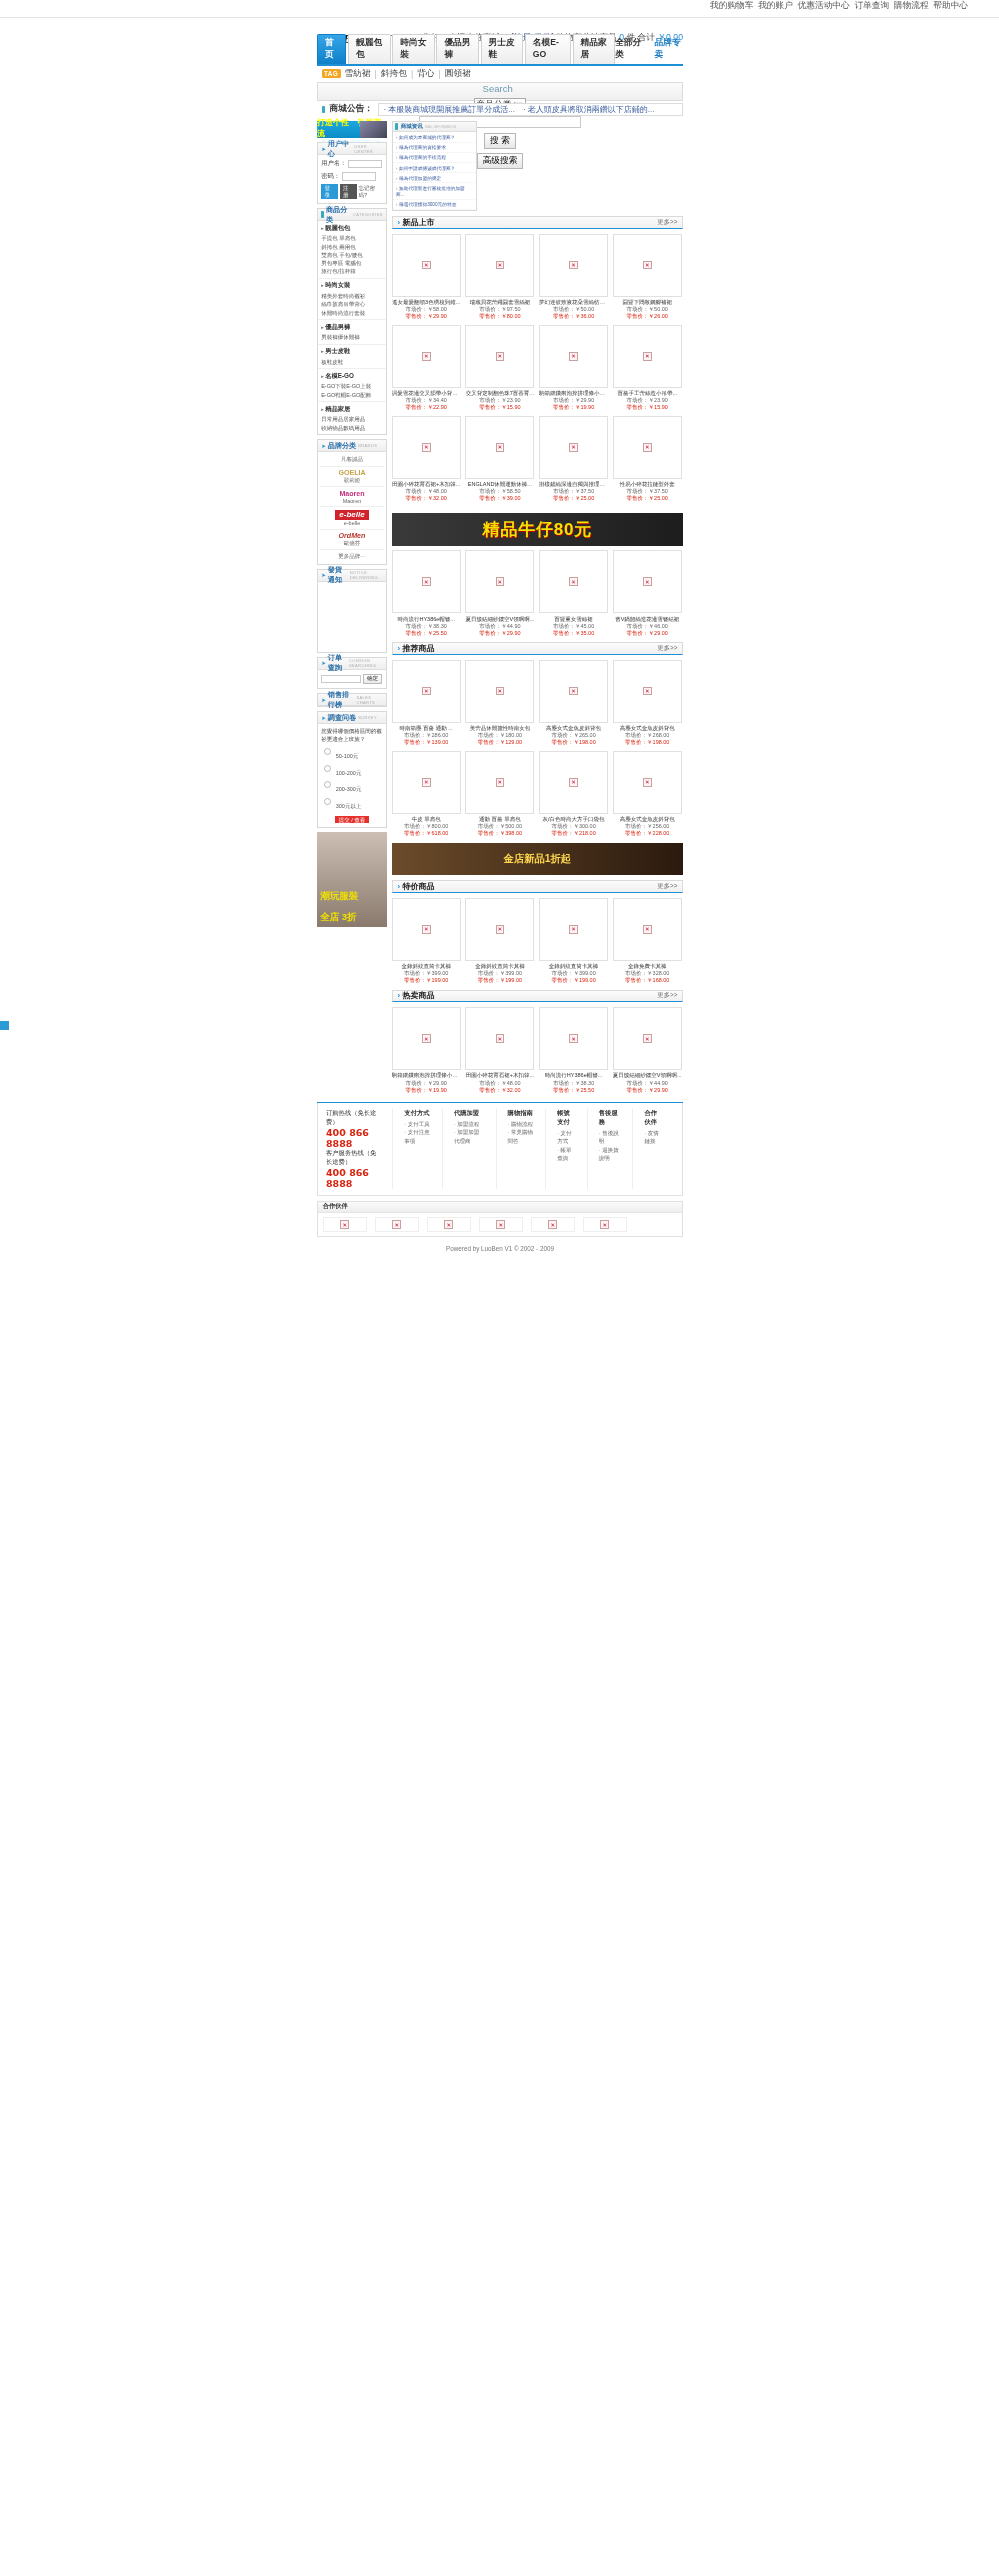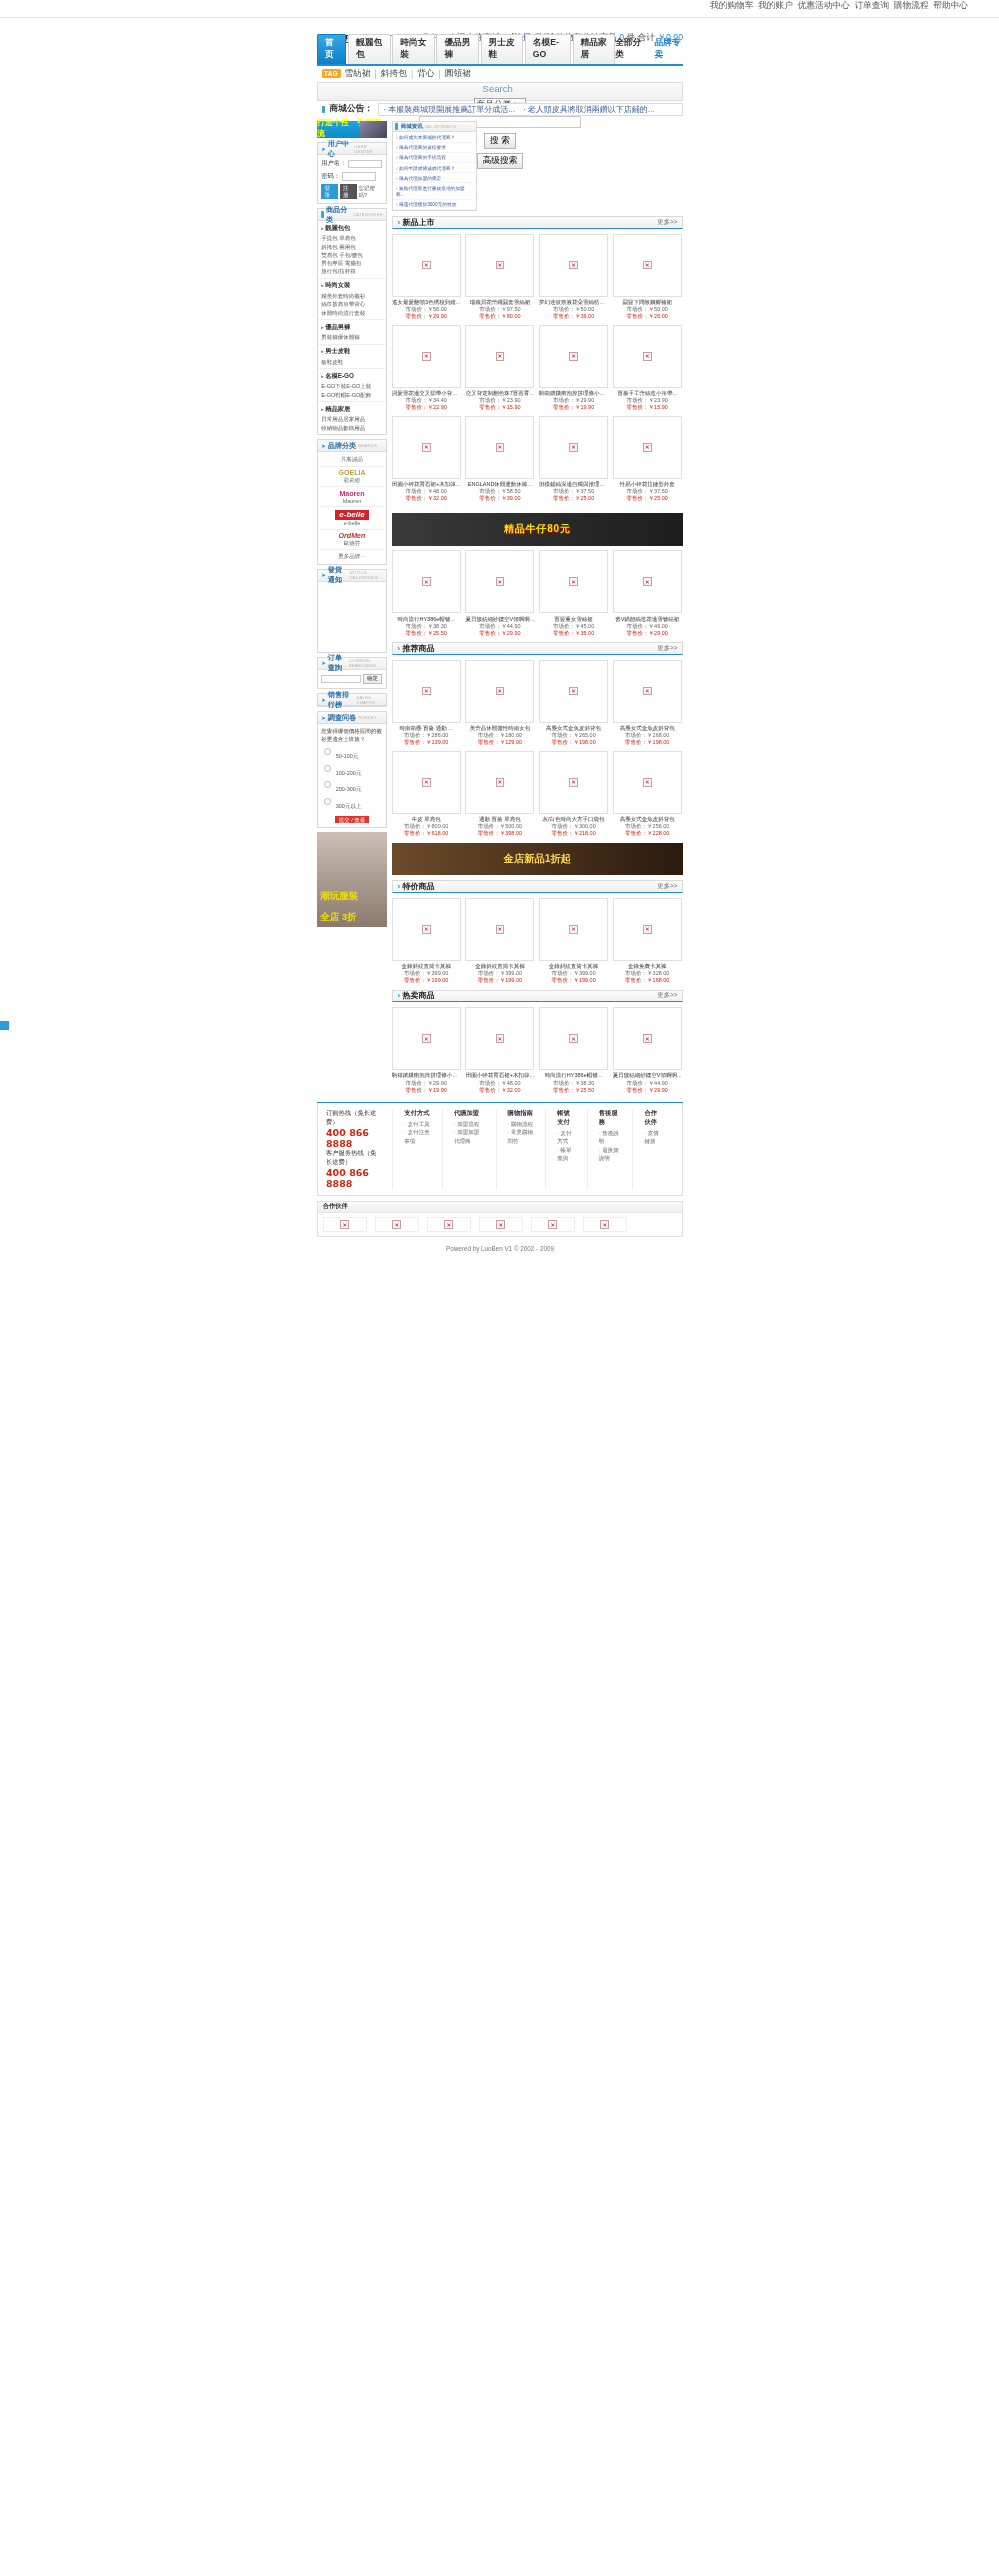--- a/index.html
+++ b/index.html
@@ -132,21 +132,21 @@
     align-items:center; justify-content:center;}
   .brokenimg { width:8.7px;height:8.7px;border:0.8px solid #c9a0a0;background:#fdf3f3;
     display:flex;align-items:center;justify-content:center;color:#c03;font-size:5.5px;}
   .card .nm { font-size:5.5px; color:#333; text-align:center; margin-top:2.4px; line-height:1.3;
     height:7.1px; overflow:hidden; white-space:nowrap; text-overflow:ellipsis;}
   .card .p1 { font-size:5.5px; color:#666; text-align:center; }
   .card .p2 { font-size:5.5px; color:#d9230f; text-align:center; }
 
   .midad { height:33px; margin-top:5.5px; background:linear-gradient(90deg,#3a3a3a,#1d1d1d);
     position:relative; overflow:hidden; display:flex; align-items:center; justify-content:center;}
-  .midad .txt { color:#f2e200; font-weight:bold; font-size:10px; letter-spacing:0.8px;
+  .midad .txt { color:#f2e200; font-weight:bold; font-size:17px; letter-spacing:0.8px;
     text-shadow:0.8px 0.8px 0 #b00;text-align:center;}
   .midad2 { height:32px; margin-top:5.5px; background:linear-gradient(90deg,#6b4b2a,#2b1a0e);
     display:flex; align-items:center; justify-content:center;}
   .midad2 .txt{color:#ffd84d;font-weight:bold;font-size:10.3px;}
 
   .footer { margin-top:8px; border-top:1.6px solid #1e8fd5; }
   .foot-cols { border:0.8px solid #e0e0e0; border-top:none; display:flex; padding:6.3px 8px; gap:11px;}
   .fc { border-right:0.8px solid #eee; padding-right:11px; }
   .fc:last-child{border-right:none;}
   .fc .ft { font-size:6.3px; font-weight:bold; color:#333; margin-bottom:2.4px;}

